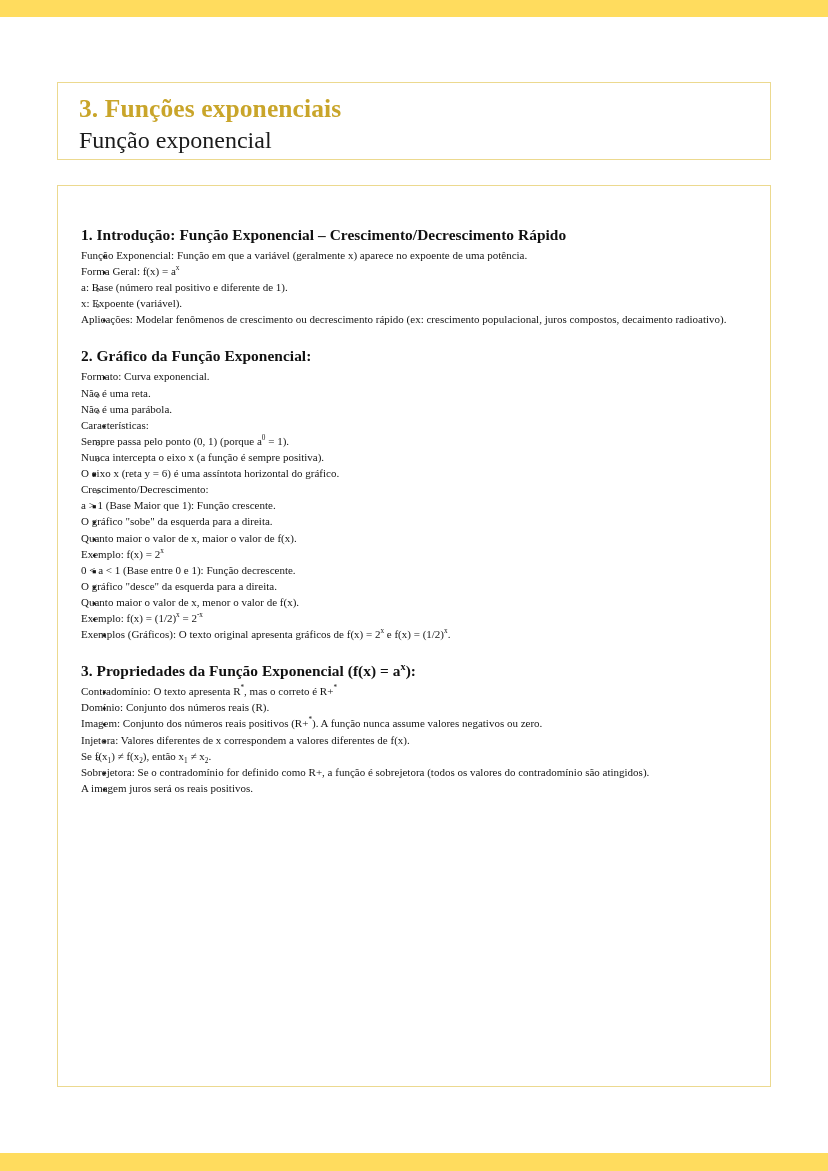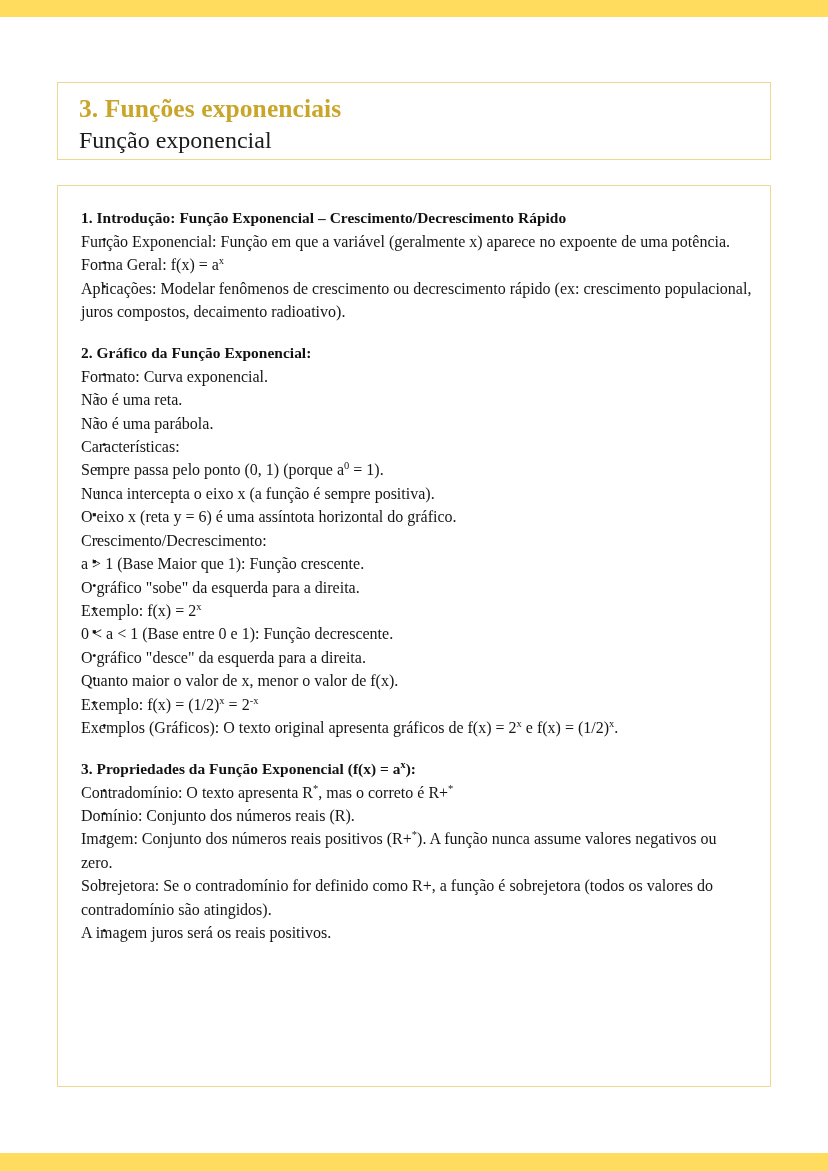--- a/index.html
+++ b/index.html
@@ -80,32 +80,32 @@
   }
 
   .section { margin: 0 0 0 0; }
   .section + .section { margin-top: 19px; }
 
   .section-heading {
     font-size: 15.4px;
     font-weight: 700;
     color: #111111;
     line-height: 1.36;
-    margin: 0 0 1px 0;
+    margin: 17px 0 1px 0;
     letter-spacing: 0.05px;
   }
 
   ul.lvl {
     list-style: none;
     margin: 0;
     padding: 0;
   }
   ul.lvl > li {
     position: relative;
-    font-size: 16px;
+    font-size: 11px;
     line-height: 1.465;
     color: #151515;
     margin: 0;
     padding: 0 0 0 0;
   }
   ul.lvl > li > .txt { display: block; }
 
   
   .lvl1 > li        { padding-left: 35px; }
   .lvl1 > li::before{
@@ -152,20 +152,28 @@
   <div class="content-card">
     <div class="content-inner" id="sections-root">
         <div class="section">
           <div class="section-heading">1. Introdução: Função Exponencial – Crescimento/Decrescimento Rápido</div>
           <ul class="lvl lvl1">
             <li>
               <span class="txt">Função Exponencial: Função em que a variável (geralmente x) aparece no expoente de uma potência.</span>
             </li>
             <li>
               <span class="txt">Forma Geral: f(x) = a<sup>x</sup></span>
+              <ul class="lvl lvl2">
+                <li>
+                  <span class="txt">a: Base (número real positivo e diferente de 1).</span>
+                </li>
+                <li>
+                  <span class="txt">x: Expoente (variável).</span>
+                </li>
+              </ul>
             </li>
             <li>
               <span class="txt">Aplicações: Modelar fenômenos de crescimento ou decrescimento rápido (ex: crescimento populacional, juros compostos, decaimento radioativo).</span>
             </li>
           </ul>
         </div>
         <div class="section">
           <div class="section-heading">2. Gráfico da Função Exponencial:</div>
           <ul class="lvl lvl1">
             <li>
@@ -196,20 +204,23 @@
                 <li>
                   <span class="txt">Crescimento/Decrescimento:</span>
                   <ul class="lvl lvl3">
                     <li>
                       <span class="txt">a &gt; 1 (Base Maior que 1): Função crescente.</span>
                       <ul class="lvl lvl4">
                         <li>
                           <span class="txt">O gráfico "sobe" da esquerda para a direita.</span>
                         </li>
                         <li>
+                          <span class="txt">Quanto maior o valor de x, maior o valor de f(x).</span>
+                        </li>
+                        <li>
                           <span class="txt">Exemplo: f(x) = 2<sup>x</sup></span>
                         </li>
                       </ul>
                     </li>
                     <li>
                       <span class="txt">0 &lt; a &lt; 1 (Base entre 0 e 1): Função decrescente.</span>
                       <ul class="lvl lvl4">
                         <li>
                           <span class="txt">O gráfico "desce" da esquerda para a direita.</span>
                         </li>
@@ -236,20 +247,28 @@
             <li>
               <span class="txt">Contradomínio: O texto apresenta R<sup>*</sup>, mas o correto é R+<sup>*</sup></span>
             </li>
             <li>
               <span class="txt">Domínio: Conjunto dos números reais (R).</span>
             </li>
             <li>
               <span class="txt">Imagem: Conjunto dos números reais positivos (R+<sup>*</sup>). A função nunca assume valores negativos ou zero.</span>
             </li>
             <li>
+              <span class="txt">Injetora: Valores diferentes de x correspondem a valores diferentes de f(x).</span>
+              <ul class="lvl lvl2">
+                <li>
+                  <span class="txt">Se f(x<sub>1</sub>) ≠ f(x<sub>2</sub>), então x<sub>1</sub> ≠ x<sub>2</sub>.</span>
+                </li>
+              </ul>
+            </li>
+            <li>
               <span class="txt">Sobrejetora: Se o contradomínio for definido como R+, a função é sobrejetora (todos os valores do contradomínio são atingidos).</span>
             </li>
             <li>
               <span class="txt">A imagem juros será os reais positivos.</span>
             </li>
           </ul>
         </div>
       </div>
   </div>
 

